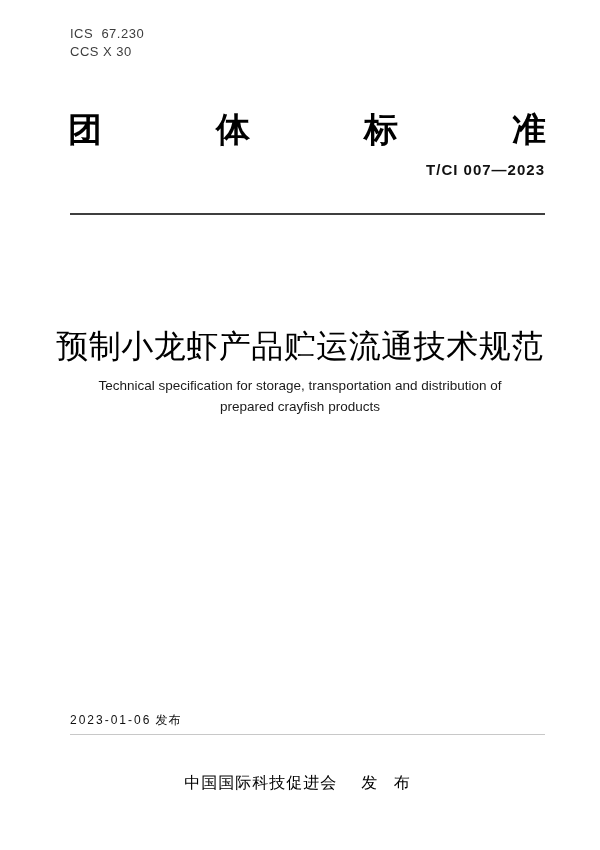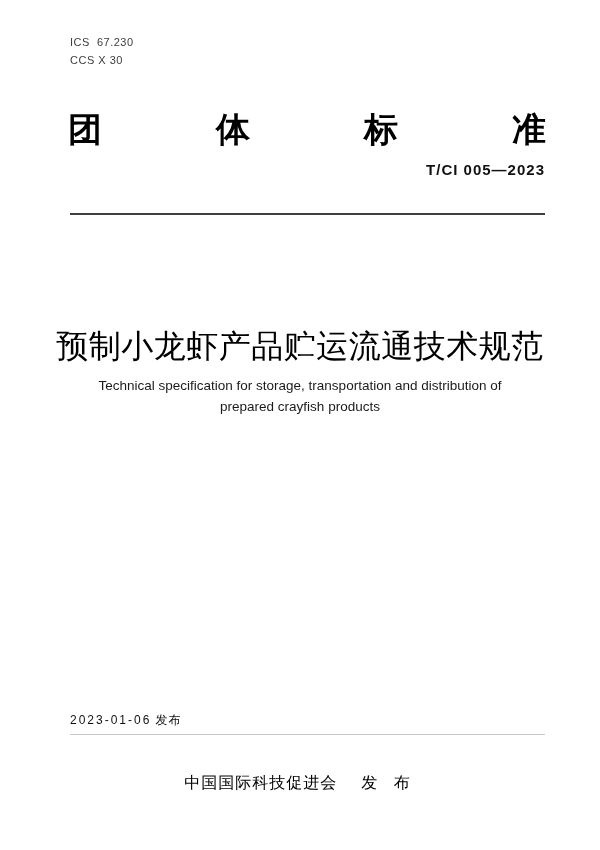--- a/index.html
+++ b/index.html
@@ -15,25 +15,24 @@
     margin: 0 auto;
     background: #ffffff;
     overflow: hidden;
   }
 
   
   .ics-block {
     position: absolute;
     left: 70px;
     top: 25px;
-    font-size: 11px;
+    font-size: 13px;
     line-height: 18px;
     color: #3d3d3d;
     letter-spacing: 0.5px;
-    margin-top: 8px;
   }
   .ics-block .code-line { white-space: pre; display: block; }
 
   
   .doc-type {
     position: absolute;
     left: 68px;
     right: 54px;
     top: 107px;
     display: flex;
@@ -136,21 +135,21 @@
     <span class="code-line">CCS X 30</span>
   </div>
 
   <div class="doc-type">
     <span>团</span>
     <span>体</span>
     <span>标</span>
     <span>准</span>
   </div>
 
-  <div class="std-number">T/CI 005—2023</div>
+  <div class="std-number">T/CI 007—2023</div>
 
   <div class="rule-dark"></div>
 
   <div class="main-title">预制小龙虾产品贮运流通技术规范</div>
 
   <div class="en-title">Technical specification for storage, transportation and distribution of prepared crayfish products</div>
 
   <div class="dates-row">
     <div class="date-cell">
       <span class="date-value">2023-01-06</span><span class="date-label">发布</span>

